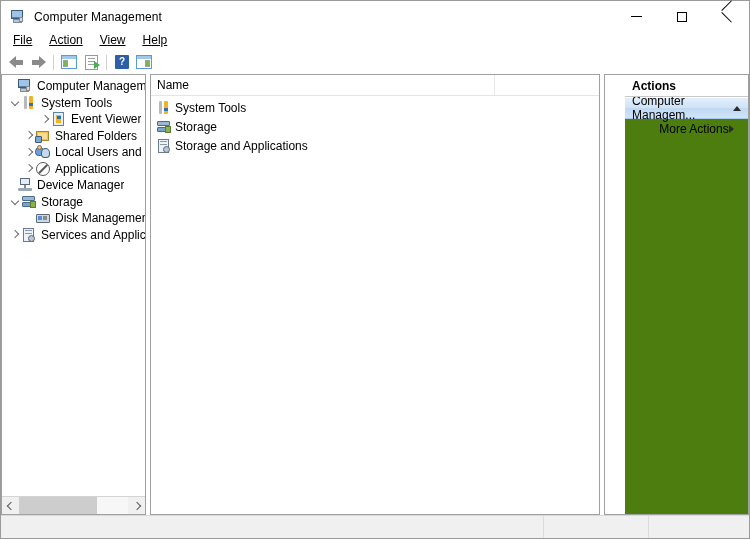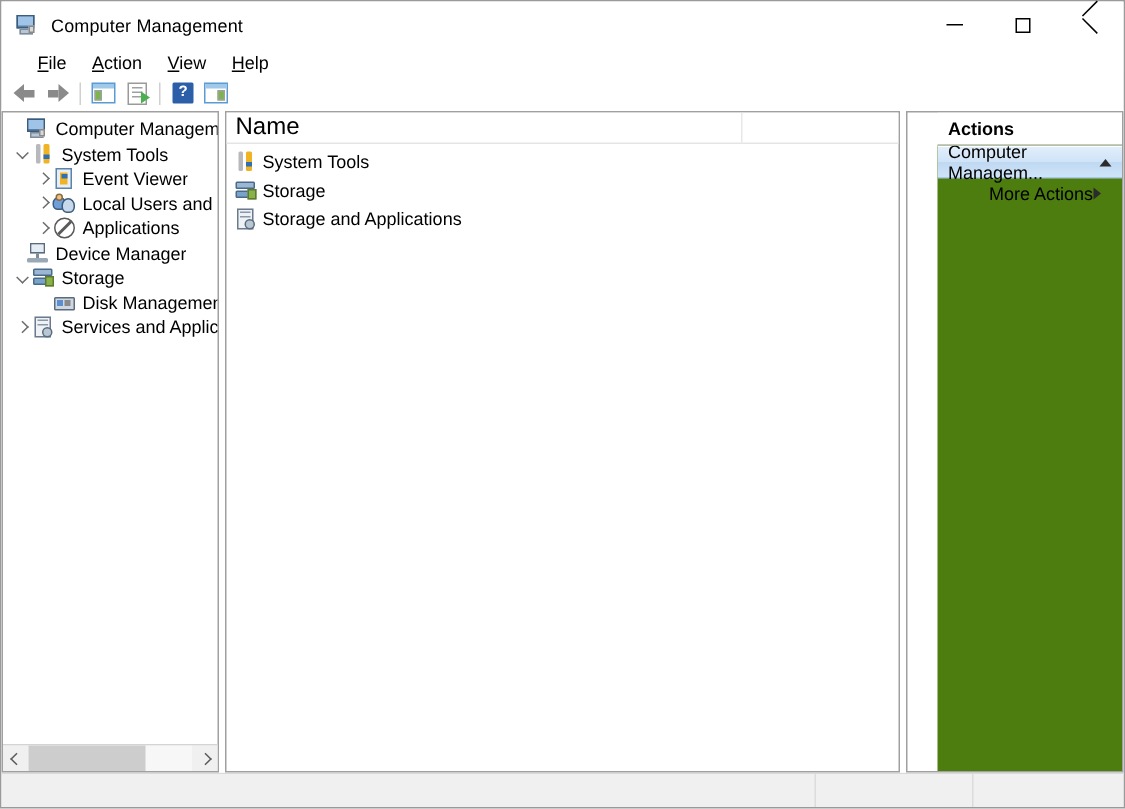--- a/index.html
+++ b/index.html
@@ -92,23 +92,24 @@
     background: #000;
   }
   .glyph-close:before { transform: rotate(45deg); transform-origin: 0 0; left:1px; top:1px;}
   .glyph-close:after  { transform: rotate(-45deg); transform-origin: 0 100%; left:1px; top:-1px;}
 
   
   .menubar {
     height: 19px;
     flex: 0 0 19px;
     display: flex;
-    align-items: flex-end;
-    padding-left: 16px;
-    background: #ffffff;
+    align-items: flex-start;
+    padding-left: 4px;
+    background: #ffffff;
+    text-decoration: underline;
   }
   .menu-item {
     font-size: 12px;
     color: #000;
     padding: 1px 9px 2px 8px;
     cursor: default;
     white-space: nowrap;
   }
   .menu-item u { text-decoration: underline; }
 
@@ -375,21 +376,21 @@
   .list-header {
     height: 20px;
     flex: 0 0 20px;
     background: #ffffff;
     border-bottom: 1px solid #e5e5e5;
     display: flex;
     align-items: center;
     position: relative;
   }
   .lh-cell {
-    font-size: 16px;
+    font-size: 12px;
     padding-left: 6px;
     color: #000;
     height: 20px;
     line-height: 20px;
     box-sizing: border-box;
     position: relative;
   }
   .lh-cell.col-name { width: 344px; border-right: 1px solid #e8e8e8; }
   .lh-cell.col-rest { flex: 1 1 auto; }
   .list-body {
@@ -577,30 +578,39 @@
           <span class="twisty"><span class="chev down"></span></span>
           <span class="t-icon ic-tools">
               <span class="wr1"></span>
               <span class="wr2"></span>
               <span class="wr2b"></span>
             </span>
           <span class="t-label">System Tools</span>
         </div>
 
 
-        <div class="tree-row" style="padding-left:20px">
+        <div class="tree-row" style="padding-left:36px">
           <span class="twisty"><span class="chev right"></span></span>
           <span class="t-icon ic-event">
               <span class="b"></span>
               <span class="m"></span>
               <span class="k"></span>
             </span>
           <span class="t-label">Event Viewer</span>
         </div>
 
+        <div class="tree-row" style="padding-left:20px">
+          <span class="twisty"><span class="chev right"></span></span>
+          <span class="t-icon ic-shared">
+              <span class="b"></span>
+              <span class="h"></span>
+              <span class="p"></span>
+            </span>
+          <span class="t-label">Shared Folders</span>
+        </div>
 
         <div class="tree-row" style="padding-left:20px">
           <span class="twisty"><span class="chev right"></span></span>
           <span class="t-icon ic-users">
               <span class="u1"></span>
               <span class="u2"></span>
               <span class="h1"></span>
             </span>
           <span class="t-label">Local Users and Gr</span>
         </div>

